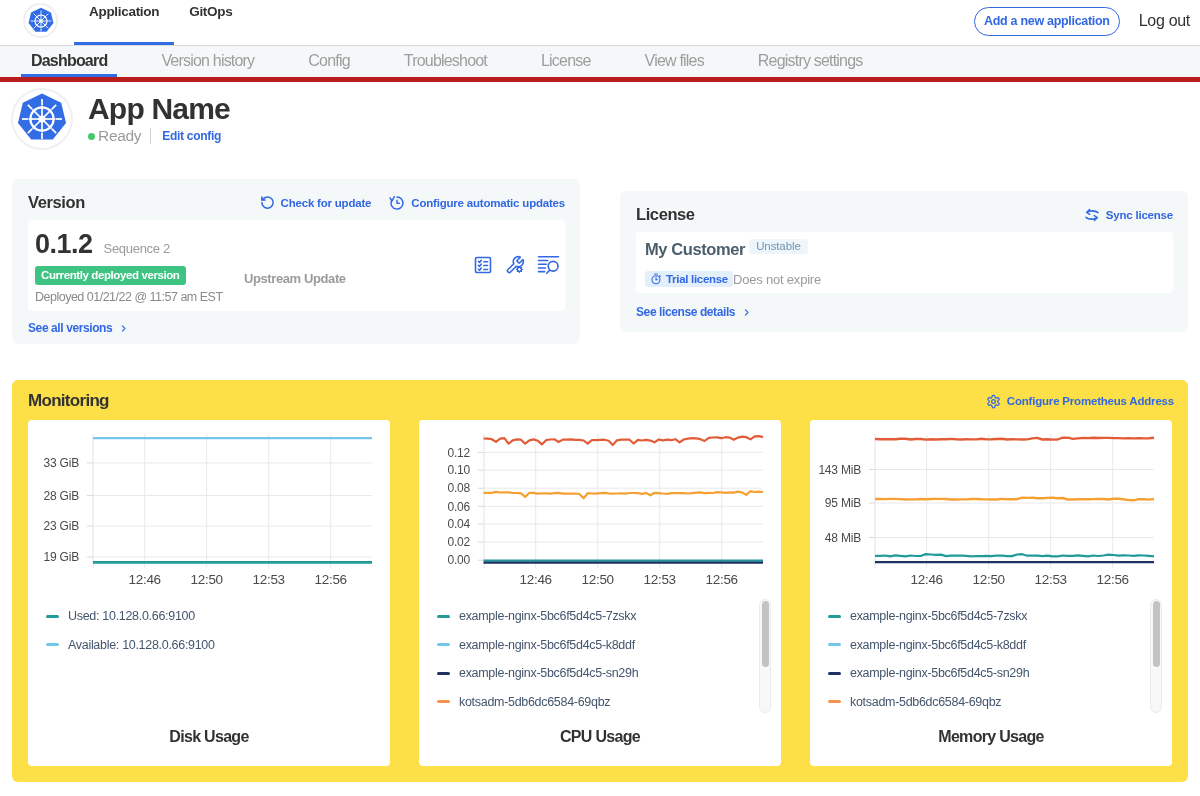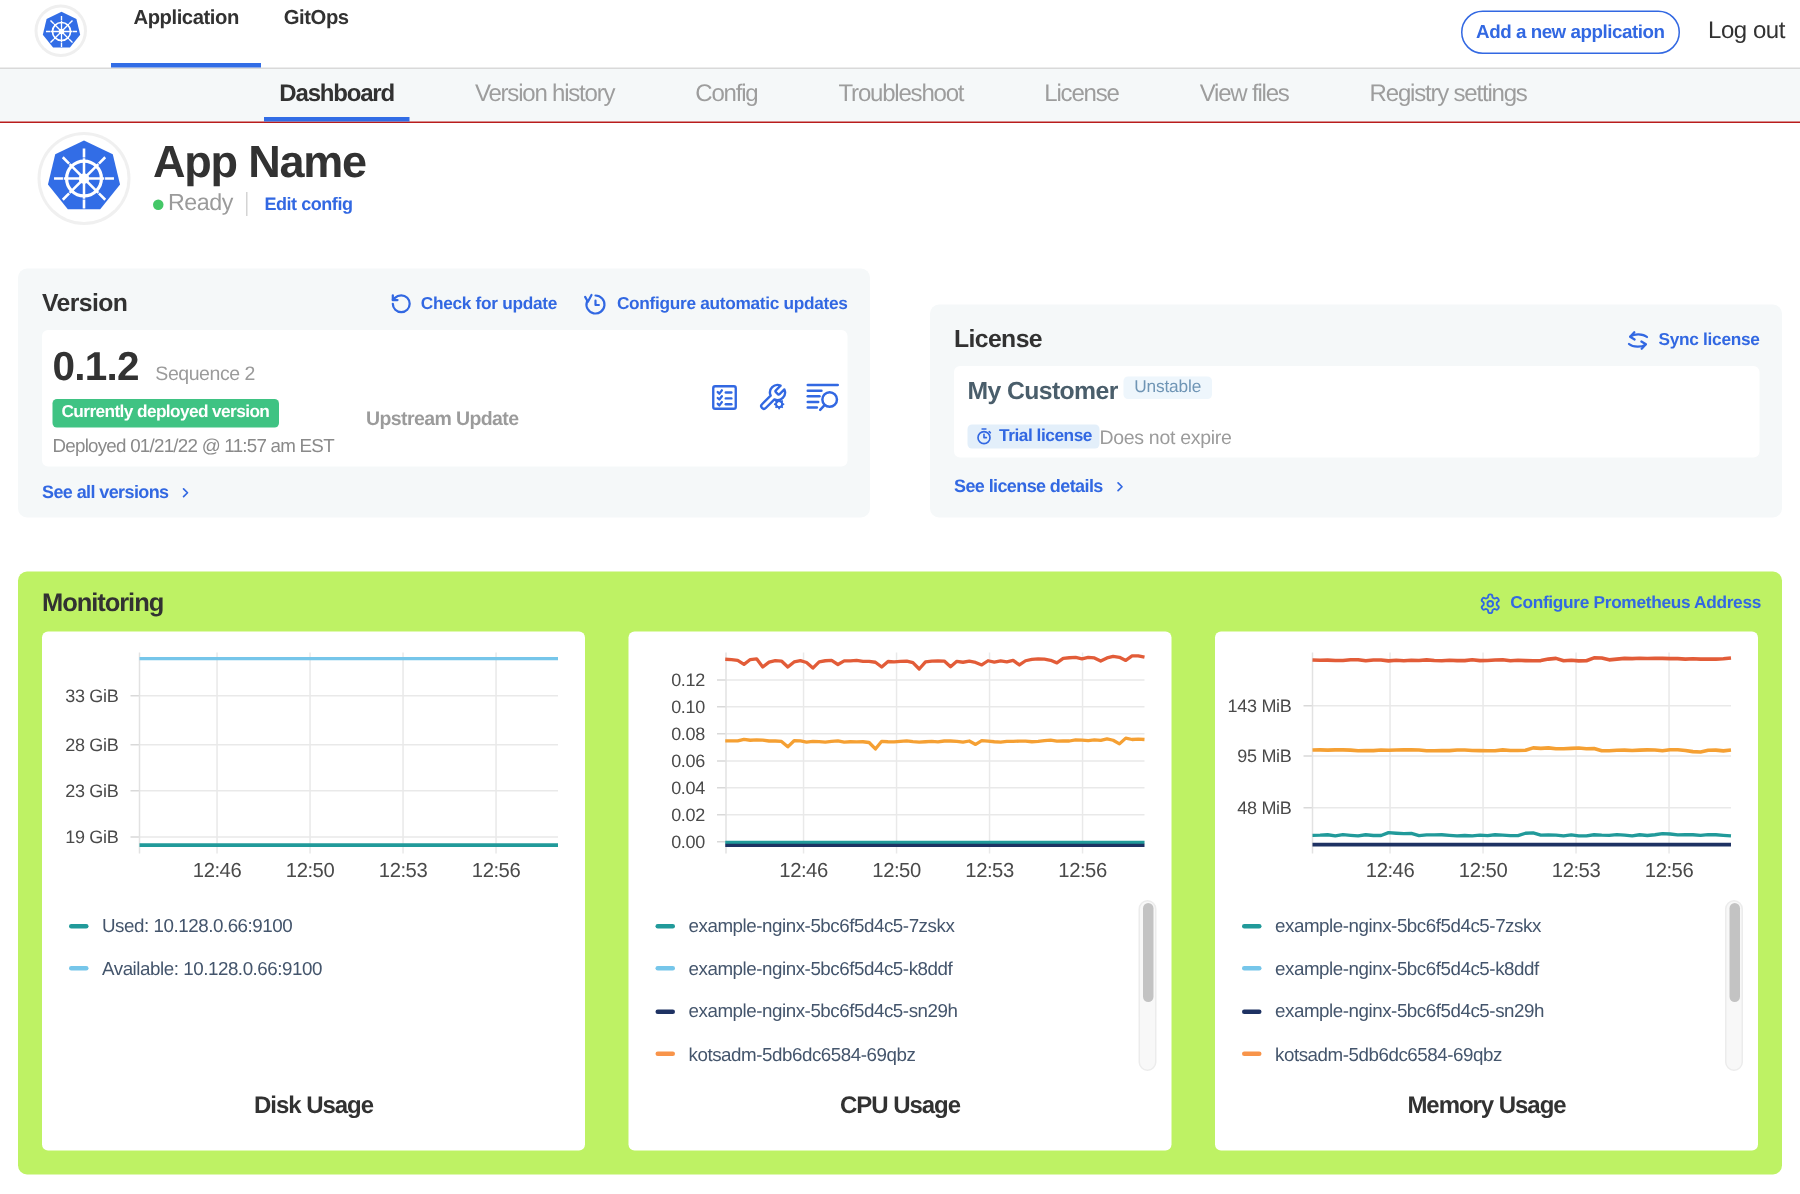--- a/index.html
+++ b/index.html
@@ -5,33 +5,33 @@
 a{text-decoration:none}
 .blue{color:#3268e2}
 .topnav{height:46px;border-bottom:1px solid #d9d9d9;display:flex;align-items:stretch;position:relative}
 .klogo-sm{position:absolute;left:25px;top:5px;width:31px;height:31px;border-radius:50%;background:#fff;box-shadow:0 0 0 2px #efefef;display:flex;align-items:center;justify-content:center}
 .navtabs{display:flex;margin-left:74px}
 .navtab{display:flex;align-items:center;padding:0 15px 19px;font-size:13.5px;font-weight:700;color:#323232;border-bottom:3px solid transparent;letter-spacing:-0.3px}
 .navtab.active{border-bottom-color:#326de6}
 .topnav-right{position:absolute;right:10px;top:-2px;height:46px;display:flex;align-items:center}
 .btn-outline{display:inline-flex;align-items:center;height:29px;padding:0 9px;border:1px solid #3268e2;border-radius:15px;color:#3268e2;font-size:12.5px;font-weight:700;letter-spacing:-0.3px;background:#fff}
 .logout{margin-left:19px;font-size:16px;color:#323232;font-weight:400;letter-spacing:-0.3px}
-.subnav{height:36px;background:#f5f8f9;border-bottom:1px solid #b91c1c;display:flex;justify-content:center;padding-left:4px}
+.subnav{height:36px;background:#f5f8f9;border-bottom:5px solid #b91c1c;display:flex;padding-left:4px}
 .subtab{display:flex;align-items:center;padding:2px 10px 0;margin:0 17px;font-size:16px;color:#9d9d9d;border-bottom:3px solid transparent;letter-spacing:-0.8px}
 .subtab.active{color:#323232;font-weight:700;border-bottom-color:#326de6}
-.apphead{display:flex;padding:8px 0 0 27px}
+.apphead{display:flex;padding:8px 0 0 13px}
 .klogo-lg{width:58px;height:58px;border-radius:50%;background:#fff;box-shadow:0 0 0 2px #f0f0f0;display:flex;align-items:center;justify-content:center;flex:0 0 58px}
 .apphead-txt{margin-left:17px;padding-top:6px}
 h1.appname{font-size:30px;font-weight:700;color:#323232;letter-spacing:-0.8px;line-height:26px}
 .statusrow{display:flex;align-items:center;margin-top:5px}
 .dot{width:7px;height:7px;border-radius:50%;background:#44c767;margin-right:3px}
 .ready{font-size:15.5px;color:#9b9b9b;letter-spacing:-0.3px}
 .vsep{width:1px;height:16px;background:#d4d4d4;margin:0 11px 0 9px}
 .editcfg{font-size:12px;font-weight:700;letter-spacing:-0.3px}
-.cardsrow{display:flex;margin:31px 12px 0;gap:40px;align-items:flex-end}
+.cardsrow{display:flex;margin:31px 12px 0;gap:40px;align-items:center}
 .gcard{background:#f5f8f9;border-radius:6px;padding:14px 15px 8px 16px;flex:1}
 .cardhead{display:flex;align-items:center;justify-content:space-between}
 .cardhead h2{font-size:16.5px;font-weight:700;color:#323232;letter-spacing:-0.4px;line-height:19px}
 .headlinks{display:flex;align-items:center;gap:18px}
 .hlink{display:inline-flex;align-items:center;font-size:11.5px;font-weight:700;color:#3268e2;letter-spacing:-0.2px}
 .hlink svg{margin-right:6px}
 .whitebox{background:#fff;border-radius:4px;margin-top:8px}
 .vbox{padding:11px 5px 4px 7px;display:flex;align-items:flex-start;height:91px}
 .vleft{width:209px}
 .vnum{display:flex;align-items:baseline;line-height:26px}
@@ -44,21 +44,21 @@
 .seelink{display:inline-flex;align-items:center;margin-top:10px;font-size:12px;font-weight:700;color:#3268e2;letter-spacing:-0.4px;line-height:15px}
 .seelink svg{margin-left:7px}
 .lbox{padding:7px 16px 6px 9px}
 .lrow1{display:flex;align-items:center}
 .custname{font-size:16.5px;font-weight:700;color:#4a5e6b;letter-spacing:-0.4px;line-height:20px}
 .badge-unstable{margin-left:4px;background:#eef6fc;color:#6f95b5;font-size:11.5px;padding:1px 7px 2px;border-radius:3px;letter-spacing:-0.1px;position:relative;top:-3px}
 .lrow2{display:flex;align-items:center;margin-top:12px;height:16px}
 .badge-trial{display:inline-flex;align-items:center;background:#e3effa;color:#3268e2;font-size:11.5px;font-weight:700;letter-spacing:-0.3px;padding:1px 5px;border-radius:3px;line-height:14px}
 .badge-trial svg{margin-right:4px}
 .noexpire{font-size:13px;color:#9b9b9b;letter-spacing:-0.2px}
-.moncard{background:#bef264;border-radius:6px;margin:36px 12px 14px;padding:11px 14px 16px 16px}
+.moncard{background:#fde047;border-radius:6px;margin:36px 12px 14px;padding:11px 14px 16px 16px}
 .moncard h2.mh{font-size:17px;font-weight:700;color:#323232;letter-spacing:-0.7px;line-height:20px}
 .charts{display:flex;gap:29px;margin-top:9px}
 .chartcard>svg{display:block}
 .chartcard{background:#fff;border-radius:4px;width:362px;height:346px;position:relative}
 .legend{padding:16px 0 0 18px}
 .litem{display:flex;align-items:center;height:20px;margin-bottom:8.5px}
 .dash{width:13px;height:3px;border-radius:2px;margin-right:9px;flex:0 0 13px}
 .litem span.t{font-size:12.5px;color:#44556c;letter-spacing:-0.3px}
 .ctitle{position:absolute;left:0;right:0;top:308px;text-align:center;font-size:16px;font-weight:700;color:#323232;letter-spacing:-0.7px}
 .sbar{position:absolute;right:10px;top:179px;width:12px;height:114px;background:#f8f8f8;border:1px solid #ececec;border-radius:6px}

